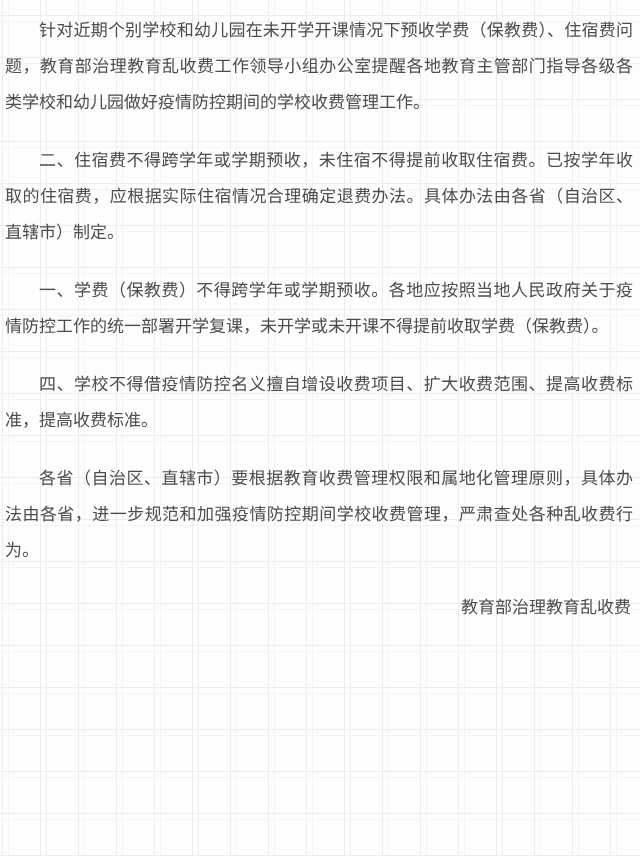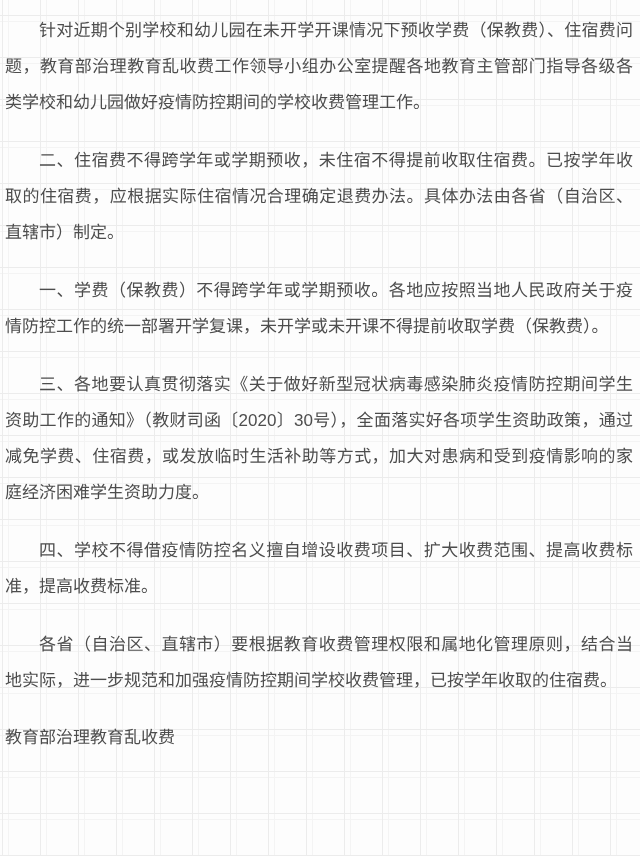--- a/index.html
+++ b/index.html
@@ -30,35 +30,34 @@
     font-size: 17px;
     line-height: 36px;
   }
   .para {
     margin: 0 0 22px 0;
     text-indent: 2em;
     text-align: justify;
     text-justify: inter-ideograph;
   }
   .signature {
-    text-align: left;
+    text-align: right;
     line-height: 33px;
   }
   .signature p {
     margin: 0;
     padding-right: 2px;
   }
 </style>
 </head>
 <body>
 
 <div class="page">
   <p class="para">针对近期个别学校和幼儿园在未开学开课情况下预收学费（保教费）、住宿费问题，教育部治理教育乱收费工作领导小组办公室提醒各地教育主管部门指导各级各类学校和幼儿园做好疫情防控期间的学校收费管理工作。</p>
   <p class="para">二、住宿费不得跨学年或学期预收，未住宿不得提前收取住宿费。已按学年收取的住宿费，应根据实际住宿情况合理确定退费办法。具体办法由各省（自治区、直辖市）制定。</p>
   <p class="para">一、学费（保教费）不得跨学年或学期预收。各地应按照当地人民政府关于疫情防控工作的统一部署开学复课，未开学或未开课不得提前收取学费（保教费）。</p>
-  <p class="para">三、各地要认真贯彻落实《关于做好新型冠状病毒感染肺炎疫情防控期间学生资助工作的通知》（教财司函〔2020〕30号），全面落实好各项学生资助政策，通过减免学费、住宿费，或发放临时生活补助等方式，加大对患病和受到疫情影响的家庭经济困难学生资助力度。</p>
   <p class="para">四、学校不得借疫情防控名义擅自增设收费项目、扩大收费范围、提高收费标准，提高收费标准。</p>
-  <p class="para">各省（自治区、直辖市）要根据教育收费管理权限和属地化管理原则，结合当地实际，进一步规范和加强疫情防控期间学校收费管理，已按学年收取的住宿费。</p>
+  <p class="para">各省（自治区、直辖市）要根据教育收费管理权限和属地化管理原则，具体办法由各省，进一步规范和加强疫情防控期间学校收费管理，严肃查处各种乱收费行为。</p>
 
   <div class="signature">
     <p>教育部治理教育乱收费</p>
   </div>
 </div>
 
 </body></html>

